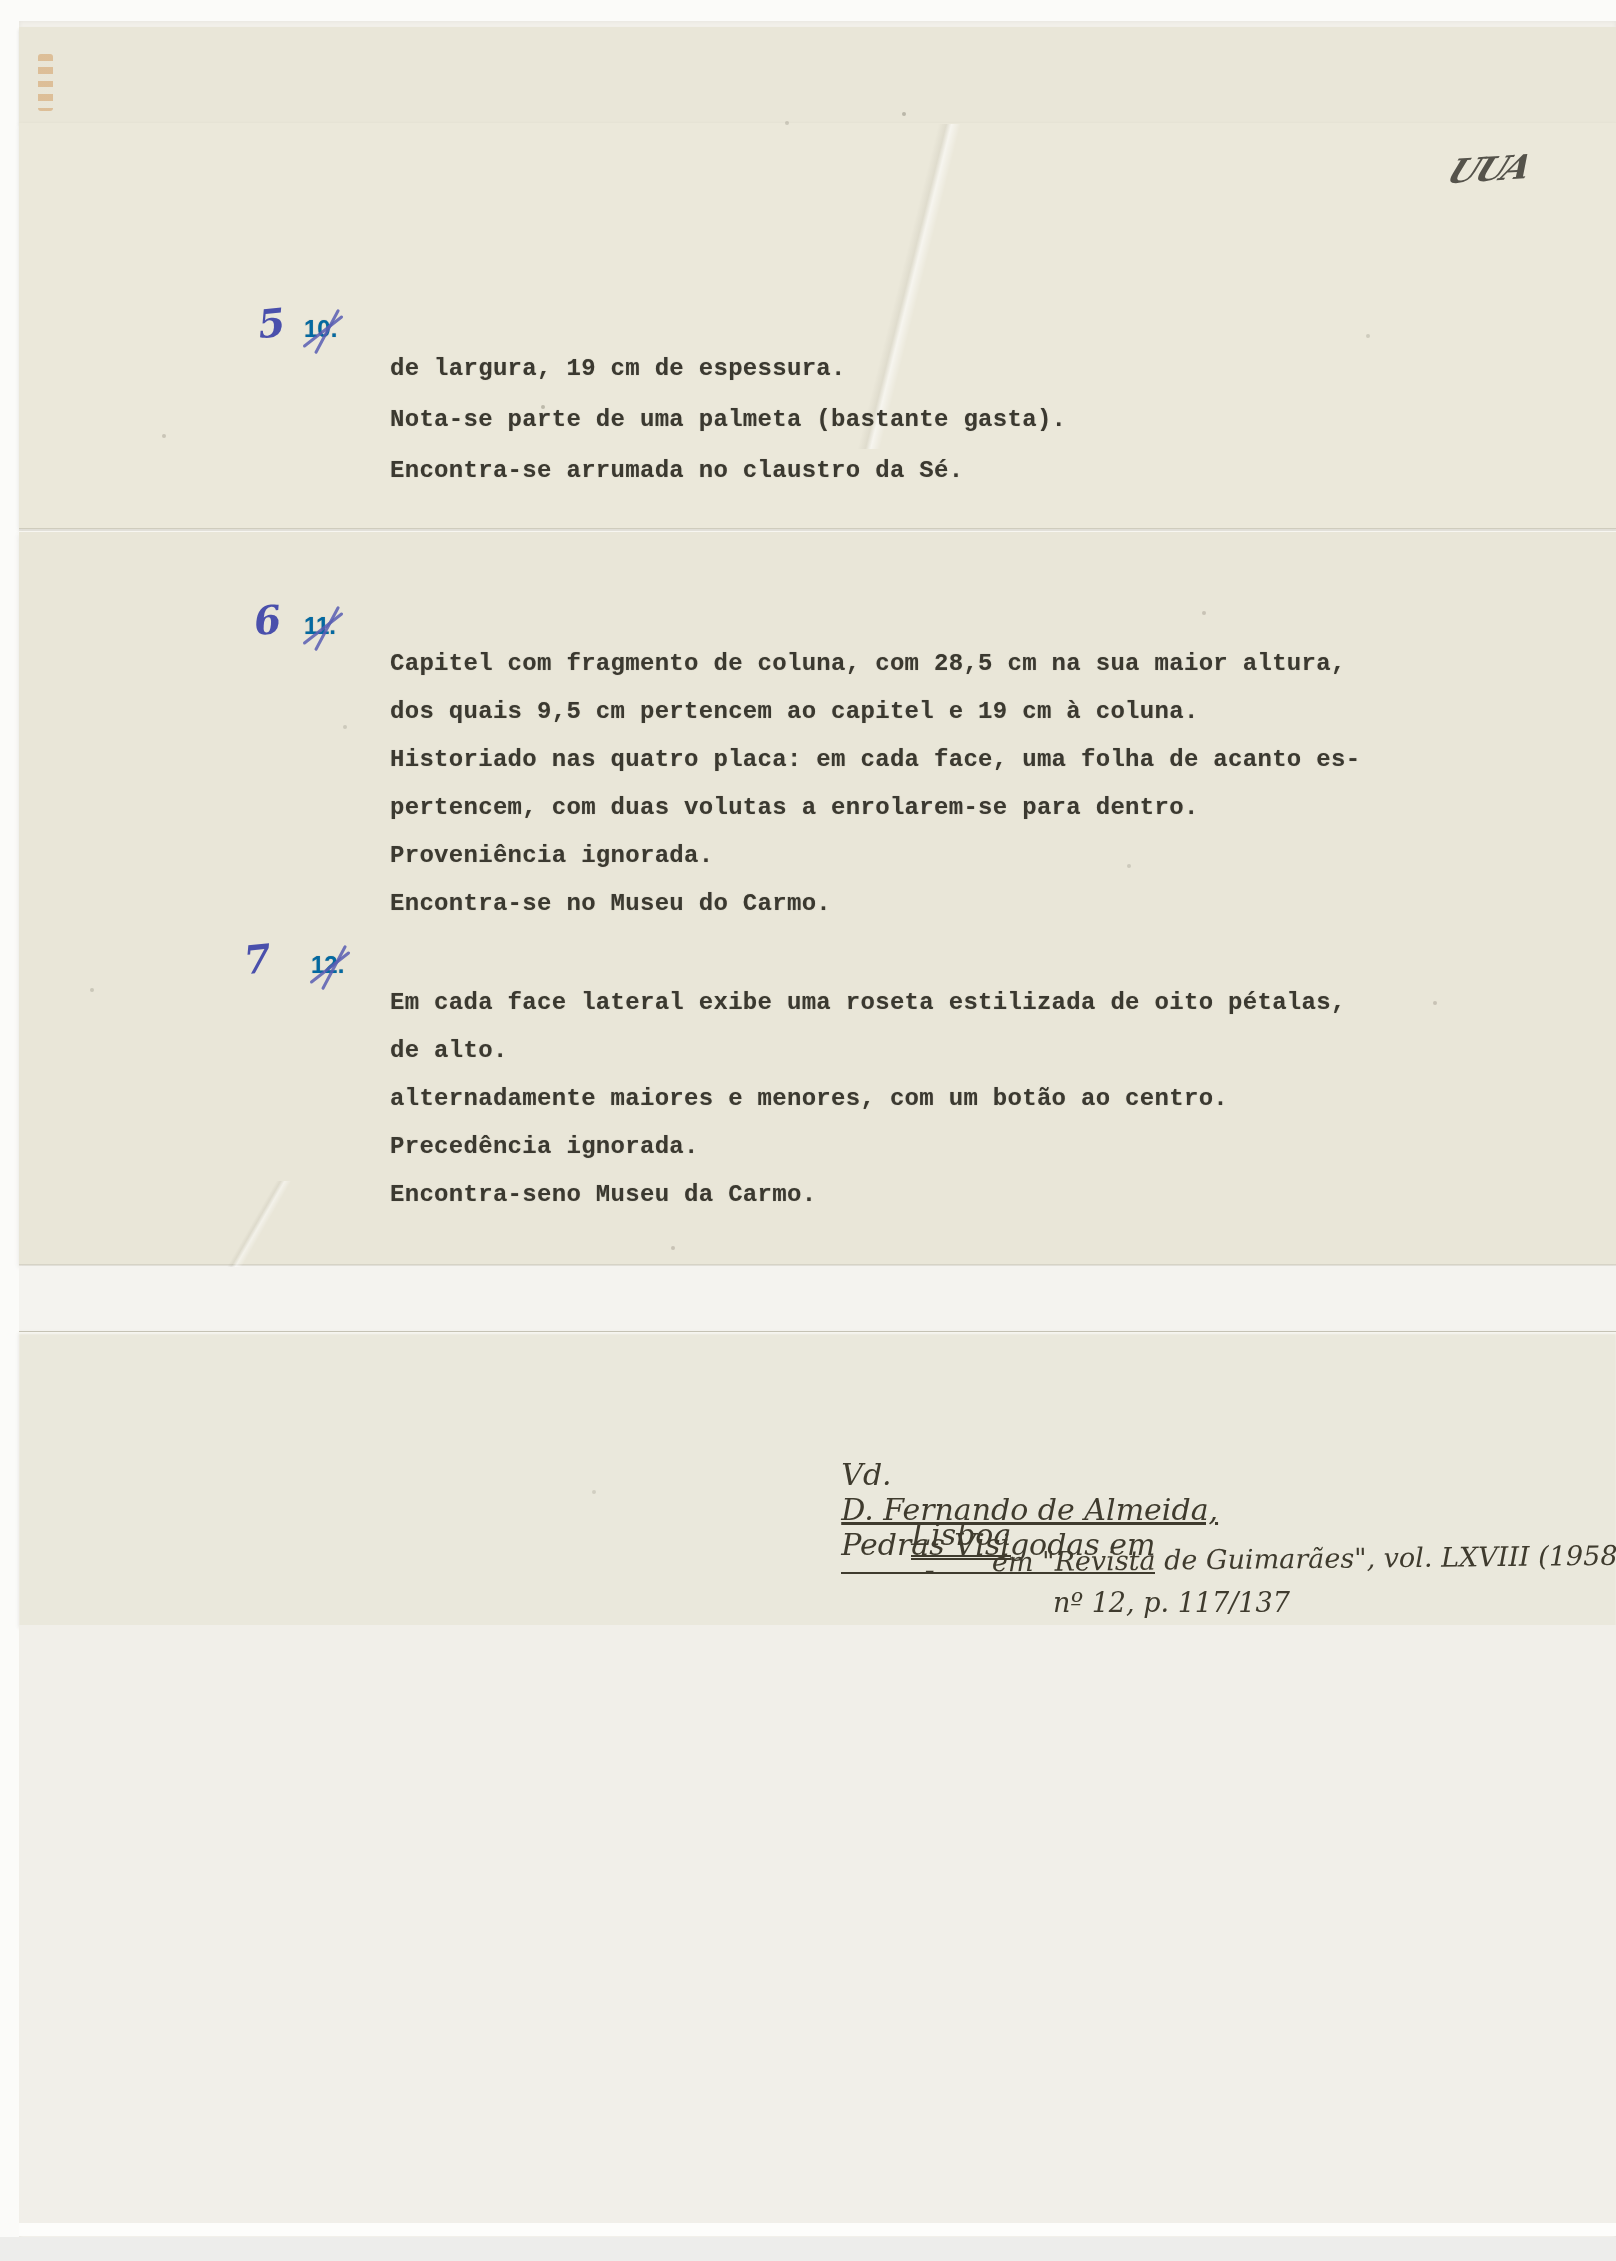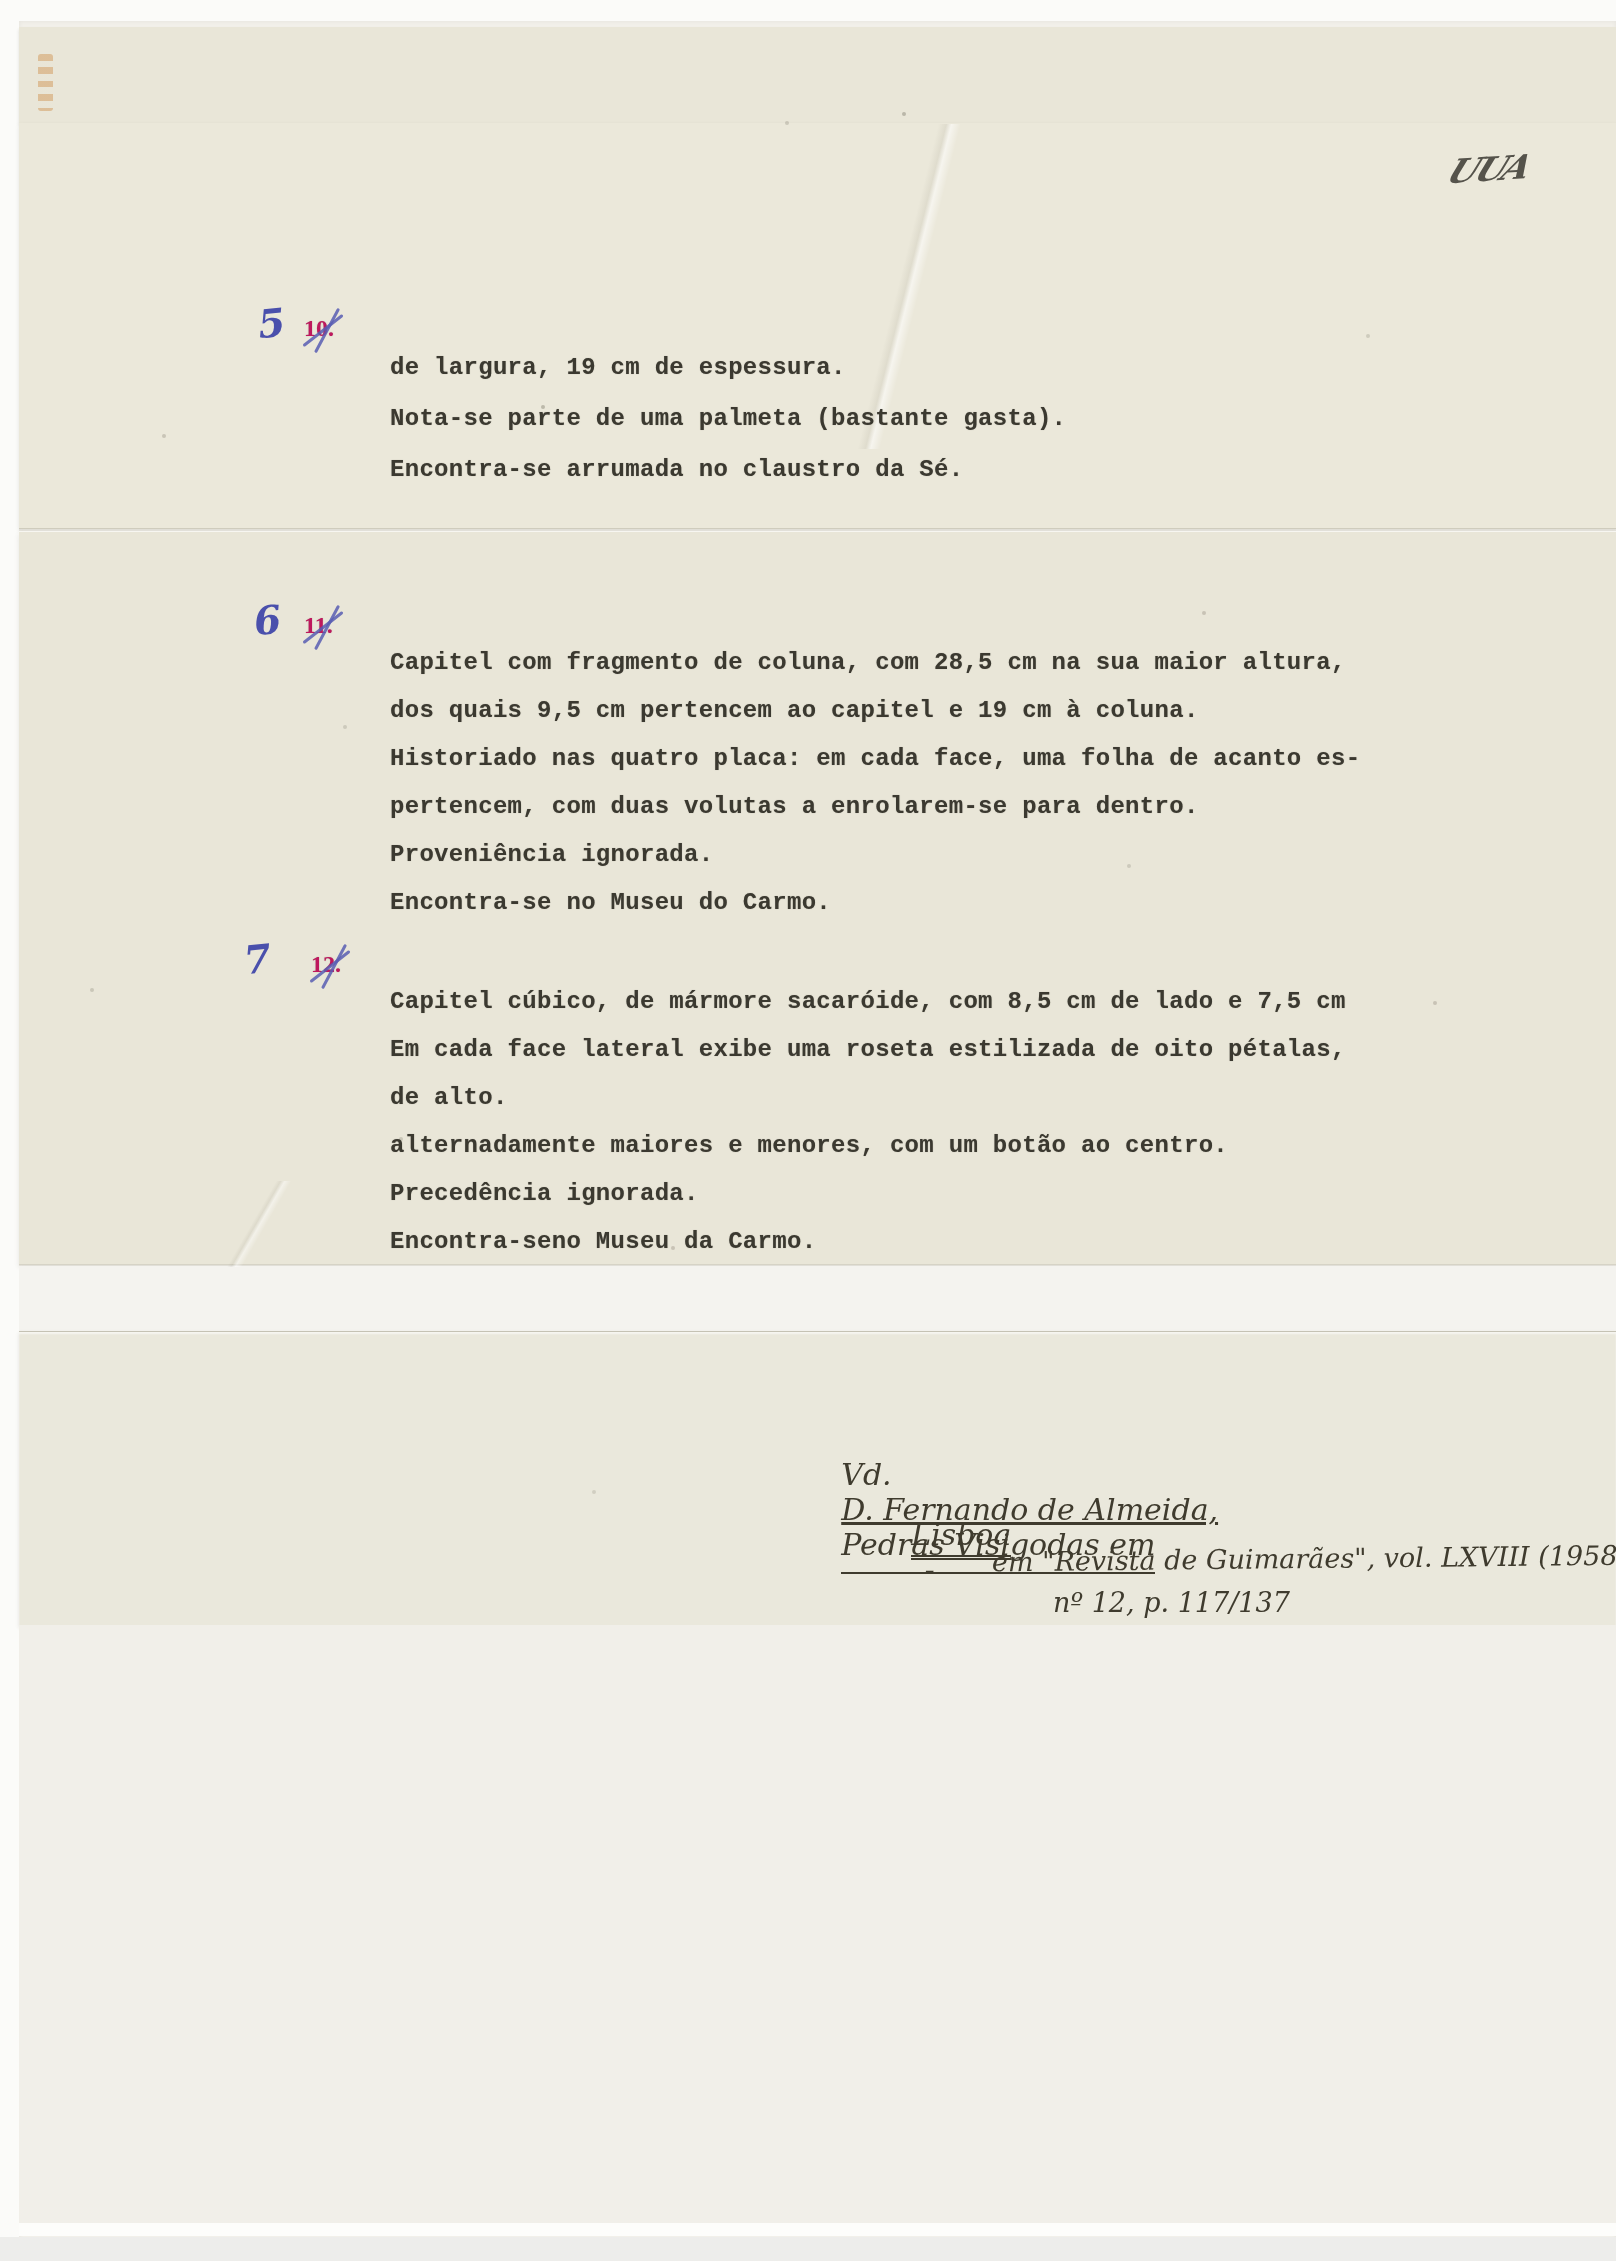--- a/index.html
+++ b/index.html
@@ -56,22 +56,22 @@
 
   
   .item{position:absolute;left:250px;}
   .tline{font-family:"Liberation Mono",monospace;font-weight:bold;font-size:24px;
          color:#3b3930;white-space:pre;letter-spacing:0.3px;
          text-shadow:0 0 1px rgba(59,57,48,.35);}
   .lines{margin-left:140px;}
   .hand-num{position:absolute;top:-15.3px;font-family:"DejaVu Serif",serif;font-style:italic;
             font-weight:bold;font-size:39px;color:#4a50ac;transform:rotate(-6deg);}
   .typed-num{position:absolute;left:54px;top:0;display:inline-block;
-             font-family:Liberation Serif, serif;font-weight:bold;font-size:24px;
-             color:#be185d;text-shadow:0 0 1px rgba(59,57,48,.35);}
+             font-family:Liberation Sans, sans-serif;font-weight:bold;font-size:24px;
+             color:#0369a1;text-shadow:0 0 1px rgba(59,57,48,.35);}
   .item-5 .hand-num{left:7.6px;}
   .item-6 .hand-num{left:3.8px;}
   .item-7 .hand-num{left:-5.7px;}
   .item-7 .typed-num{left:61px;}
   .struck{position:relative;}
   .struck::before,.struck::after{content:"";position:absolute;left:-5.7px;top:52%;width:50px;height:2.9px;
              background:#585db3;border-radius:1.9px;opacity:.85;}
   .struck::before{transform:rotate(-38deg);}
   .struck::after{transform:rotate(-62deg);left:-1.9px;}
 
@@ -140,21 +140,20 @@
       <div class="tline">pertencem, com duas volutas a enrolarem-se para dentro.</div>
       <div class="tline">Proveniência ignorada.</div>
       <div class="tline">Encontra-se no Museu do Carmo.</div>
     </div>
   </div>
 
   <div class="item item-7 l50" style="top:951px;">
     <span class="hand-num">7</span>
     <span class="typed-num struck"><span>12.</span></span>
     <div class="lines">
-      <div class="tline">Capitel cúbico, de mármore sacaróide, com 8,5 cm de lado e 7,5 cm</div>
       <div class="tline">Em cada face lateral exibe uma roseta estilizada de oito pétalas,</div>
       <div class="tline">de alto.</div>
       <div class="tline">alternadamente maiores e menores, com um botão ao centro.</div>
       <div class="tline">Precedência ignorada.</div>
       <div class="tline">Encontra-seno Museu da Carmo.</div>
     </div>
   </div>
 
   <div class="ref">
     <div class="ref-line ref-line1">

